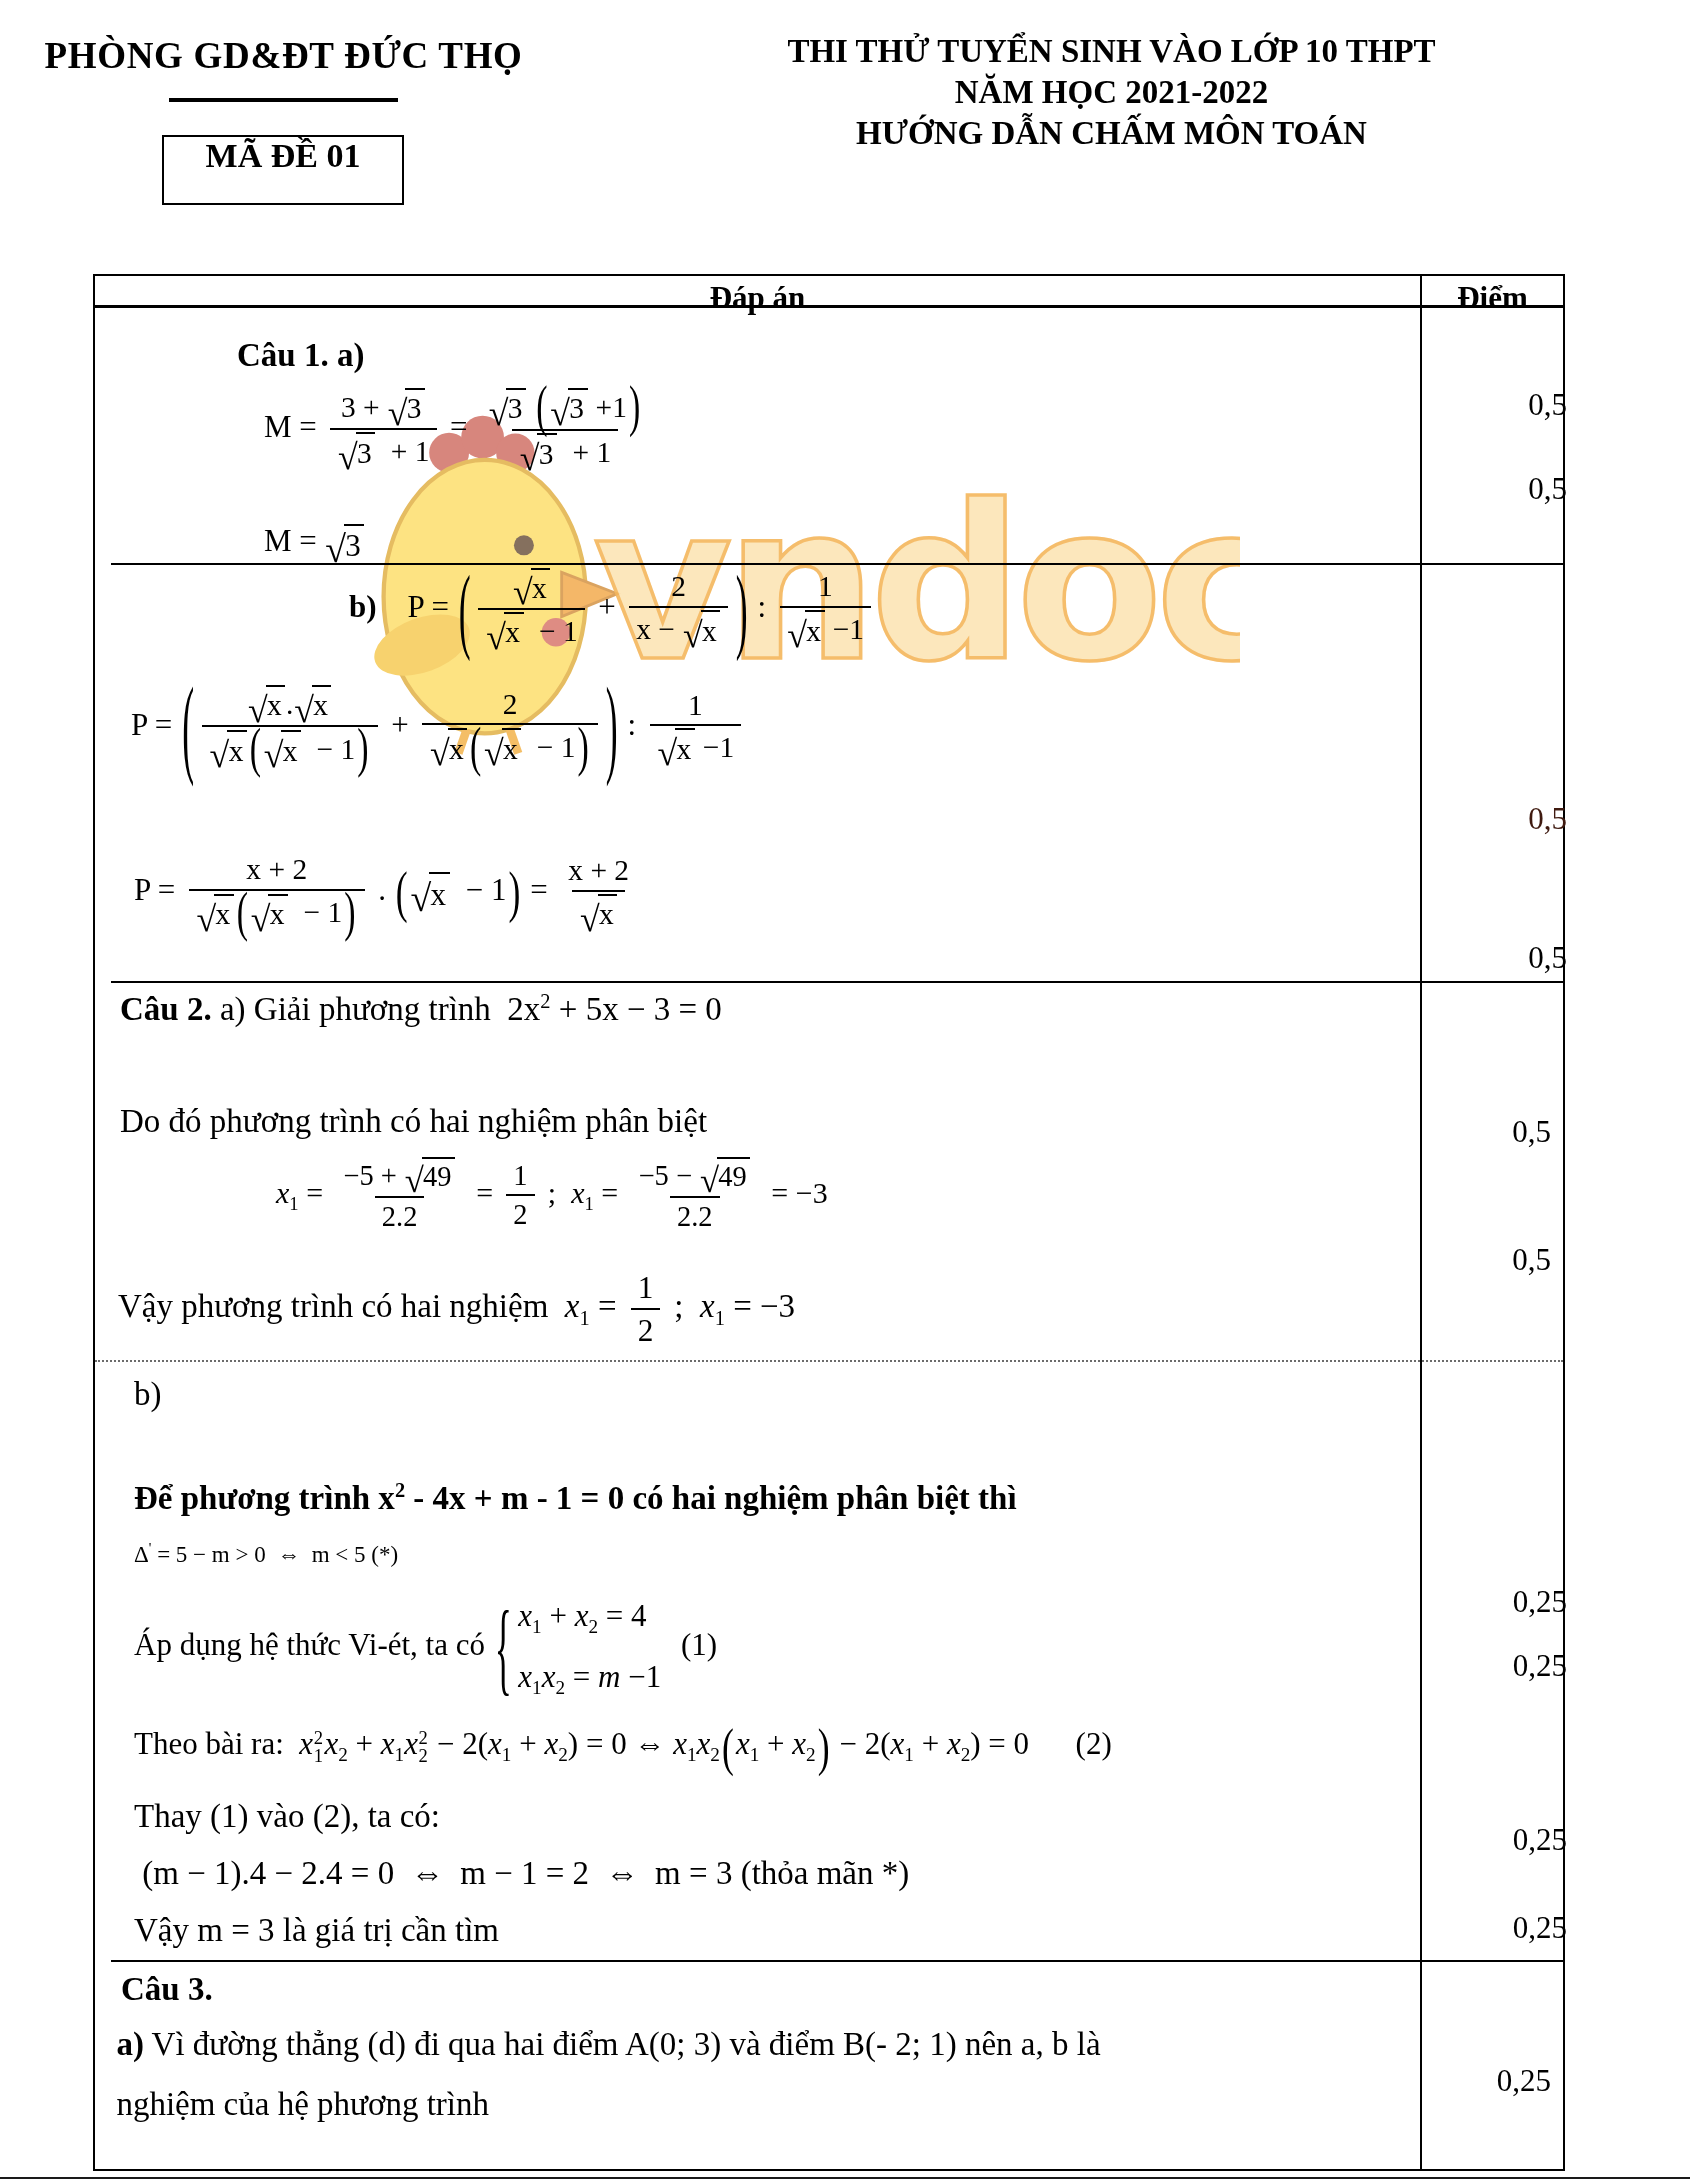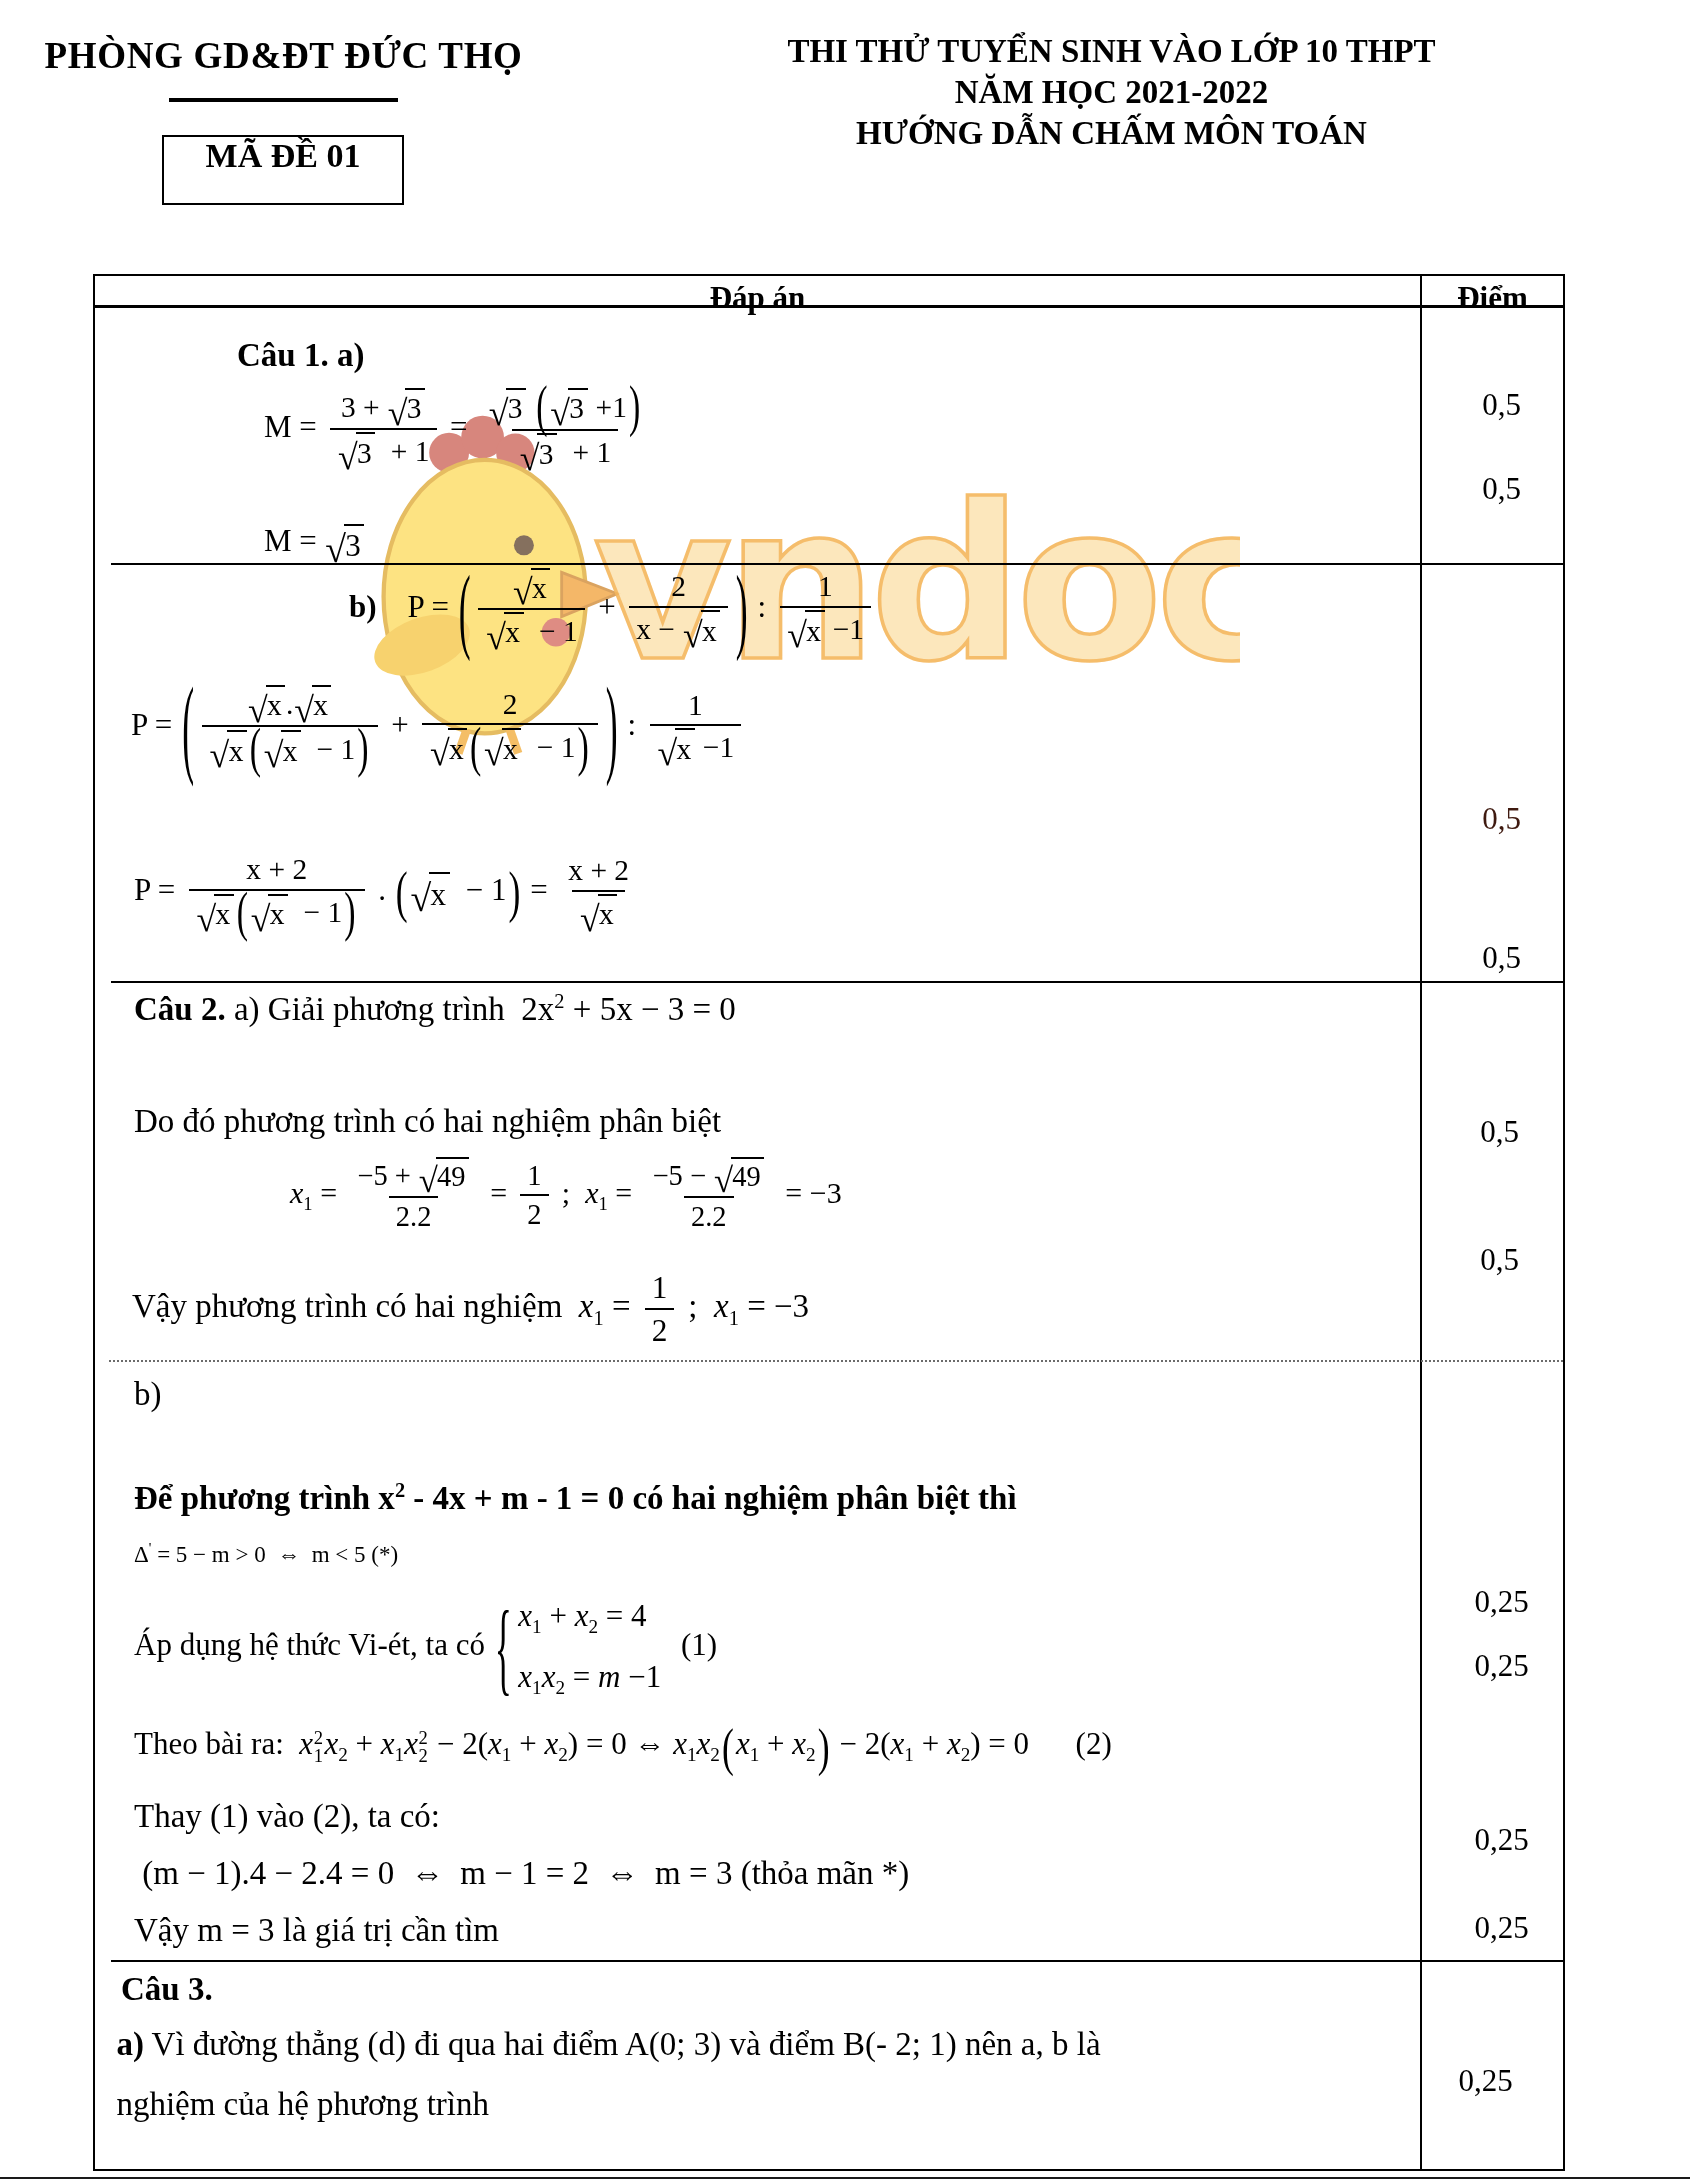--- a/index.html
+++ b/index.html
@@ -25,21 +25,21 @@
   .vline{position:absolute;left:1325px;top:0;bottom:0;width:2.1px;background:#000;}
   .row{position:absolute;left:0;right:0;box-sizing:border-box;}
   .rowline{border-bottom:2.1px solid #000;margin-left:16px;}
   .rowline-thick{border-bottom:3.6px solid #000;}
   .rowline-dot{border-bottom:2.1px dotted #6b6b6b;}
   .hcell{position:absolute;top:0;height:44px;display:flex;align-items:center;justify-content:center;
          font-size:31px;font-weight:bold;}
   .hc1{left:0;width:1325px;}
   .hc2{left:1325px;width:145px;}
 
-  .pt{position:absolute;left:1325px;width:131px;text-align:center;font-size:31px;}
+  .pt{position:absolute;left:1325px;width:131px;text-align:right;font-size:31px;}
   .pt-dark{color:#3f1a10;}
 
   .tline{position:absolute;font-size:33px;line-height:1.25;white-space:pre;}
   .bold{font-weight:bold;}
   .mline{position:absolute;font-size:31px;white-space:pre;line-height:1.2;}
 
   
   .mt{white-space:pre;}
   .mb{font-weight:bold;white-space:pre;}
   .mi{font-style:italic;white-space:pre;}
@@ -113,21 +113,21 @@
     </div>
 
     <div class="row rowline" style="top:288px;height:419px;">
       <div class="mline" style="left:238px;top:3.6px;"><span class="mb">b)</span><span class="mt">    P = </span><span class="mp" style="transform: scaleY(2.7);">(</span><span class="mfrac"><span class="mnum"><span class="msqrt"><span class="mrs">√</span><span class="mrb">x</span></span></span><span class="mden"><span class="msqrt"><span class="mrs">√</span><span class="mrb">x</span></span><span class="mt">  − 1</span></span></span><span class="mt"> + </span><span class="mfrac"><span class="mnum"><span class="mt">2</span></span><span class="mden"><span class="mt">x − </span><span class="msqrt"><span class="mrs">√</span><span class="mrb">x</span></span></span></span><span class="mp" style="transform: scaleY(2.7);">)</span><span class="mt"> : </span><span class="mfrac"><span class="mnum"><span class="mt">1</span></span><span class="mden"><span class="msqrt"><span class="mrs">√</span><span class="mrb">x</span></span><span class="mt"> −1</span></span></span></div>
       <div class="mline" style="left:20px;top:121px;"><span class="mt">P = </span><span class="mp" style="transform: scaleY(3.1);">(</span><span class="mfrac"><span class="mnum"><span class="msqrt"><span class="mrs">√</span><span class="mrb">x</span></span><span class="mt">.</span><span class="msqrt"><span class="mrs">√</span><span class="mrb">x</span></span></span><span class="mden"><span class="msqrt"><span class="mrs">√</span><span class="mrb">x</span></span><span class="mp" style="transform: scaleY(1.6);">(</span><span class="msqrt"><span class="mrs">√</span><span class="mrb">x</span></span><span class="mt">  − 1</span><span class="mp" style="transform: scaleY(1.6);">)</span></span></span><span class="mt"> + </span><span class="mfrac"><span class="mnum"><span class="mt">2</span></span><span class="mden"><span class="msqrt"><span class="mrs">√</span><span class="mrb">x</span></span><span class="mp" style="transform: scaleY(1.6);">(</span><span class="msqrt"><span class="mrs">√</span><span class="mrb">x</span></span><span class="mt">  − 1</span><span class="mp" style="transform: scaleY(1.6);">)</span></span></span><span class="mp" style="transform: scaleY(3.1);">)</span><span class="mt"> : </span><span class="mfrac"><span class="mnum"><span class="mt">1</span></span><span class="mden"><span class="msqrt"><span class="mrs">√</span><span class="mrb">x</span></span><span class="mt"> −1</span></span></span></div>
       <div class="mline" style="left:23px;top:288px;"><span class="mt">P = </span><span class="mfrac"><span class="mnum"><span class="mt">x + 2</span></span><span class="mden"><span class="msqrt"><span class="mrs">√</span><span class="mrb">x</span></span><span class="mp" style="transform: scaleY(1.6);">(</span><span class="msqrt"><span class="mrs">√</span><span class="mrb">x</span></span><span class="mt">  − 1</span><span class="mp" style="transform: scaleY(1.6);">)</span></span></span><span class="mt"> . </span><span class="mp" style="transform: scaleY(1.6);">(</span><span class="msqrt"><span class="mrs">√</span><span class="mrb">x</span></span><span class="mt">  − 1</span><span class="mp" style="transform: scaleY(1.6);">)</span><span class="mt"> = </span><span class="mfrac"><span class="mnum"><span class="mt">x + 2</span></span><span class="mden"><span class="msqrt"><span class="mrs">√</span><span class="mrb">x</span></span></span></span></div>
       <div class="pt pt-dark" style="top:237px;">0,5</div>
       <div class="pt" style="top:376px;">0,5</div>
     </div>
 
-    <div class="row rowline-dot" style="top:707px;height:379px;margin-left:14px;">
+    <div class="row rowline-dot" style="top:707px;height:379px;">
       <div class="mline" style="left:25px;top:6.4px;font-size:33px;"><span class="mb">Câu 2.</span><span class="mt"> a) Giải phương trình  </span><span class="mt">2x</span><sup class="msp">2</sup><span class="mt"> + 5x − 3 = 0</span></div>
       <div class="tline" style="left:25px;top:118px;">Do đó phương trình có hai nghiệm phân biệt</div>
       <div class="mline" style="left:181px;top:174px;font-size:30px;"><span class="mi">x</span><sub class="msb">1</sub><span class="mt"> = </span><span class="mfrac"><span class="mnum"><span class="mt">−5 + </span><span class="msqrt"><span class="mrs">√</span><span class="mrb">49</span></span></span><span class="mden"><span class="mt">2.2</span></span></span><span class="mt"> = </span><span class="mfrac"><span class="mnum"><span class="mt">1</span></span><span class="mden"><span class="mt">2</span></span></span><span class="mt"> ;  </span><span class="mi">x</span><sub class="msb">1</sub><span class="mt"> = </span><span class="mfrac"><span class="mnum"><span class="mt">−5 − </span><span class="msqrt"><span class="mrs">√</span><span class="mrb">49</span></span></span><span class="mden"><span class="mt">2.2</span></span></span><span class="mt"> = −3</span></div>
       <div class="mline" style="left:23px;top:286px;font-size:33px;"><span class="mt">Vậy phương trình có hai nghiệm  </span><span class="mi">x</span><sub class="msb">1</sub><span class="mt"> = </span><span class="mfrac"><span class="mnum"><span class="mt">1</span></span><span class="mden"><span class="mt">2</span></span></span><span class="mt"> ;  </span><span class="mi">x</span><sub class="msb">1</sub><span class="mt"> = −3</span></div>
       <div class="pt" style="top:131px;">0,5</div>
       <div class="pt" style="top:259px;">0,5</div>
     </div>
 
     <div class="row rowline" style="top:1086px;height:600px;">
       <div class="tline" style="left:23px;top:12px;">b)</div>

